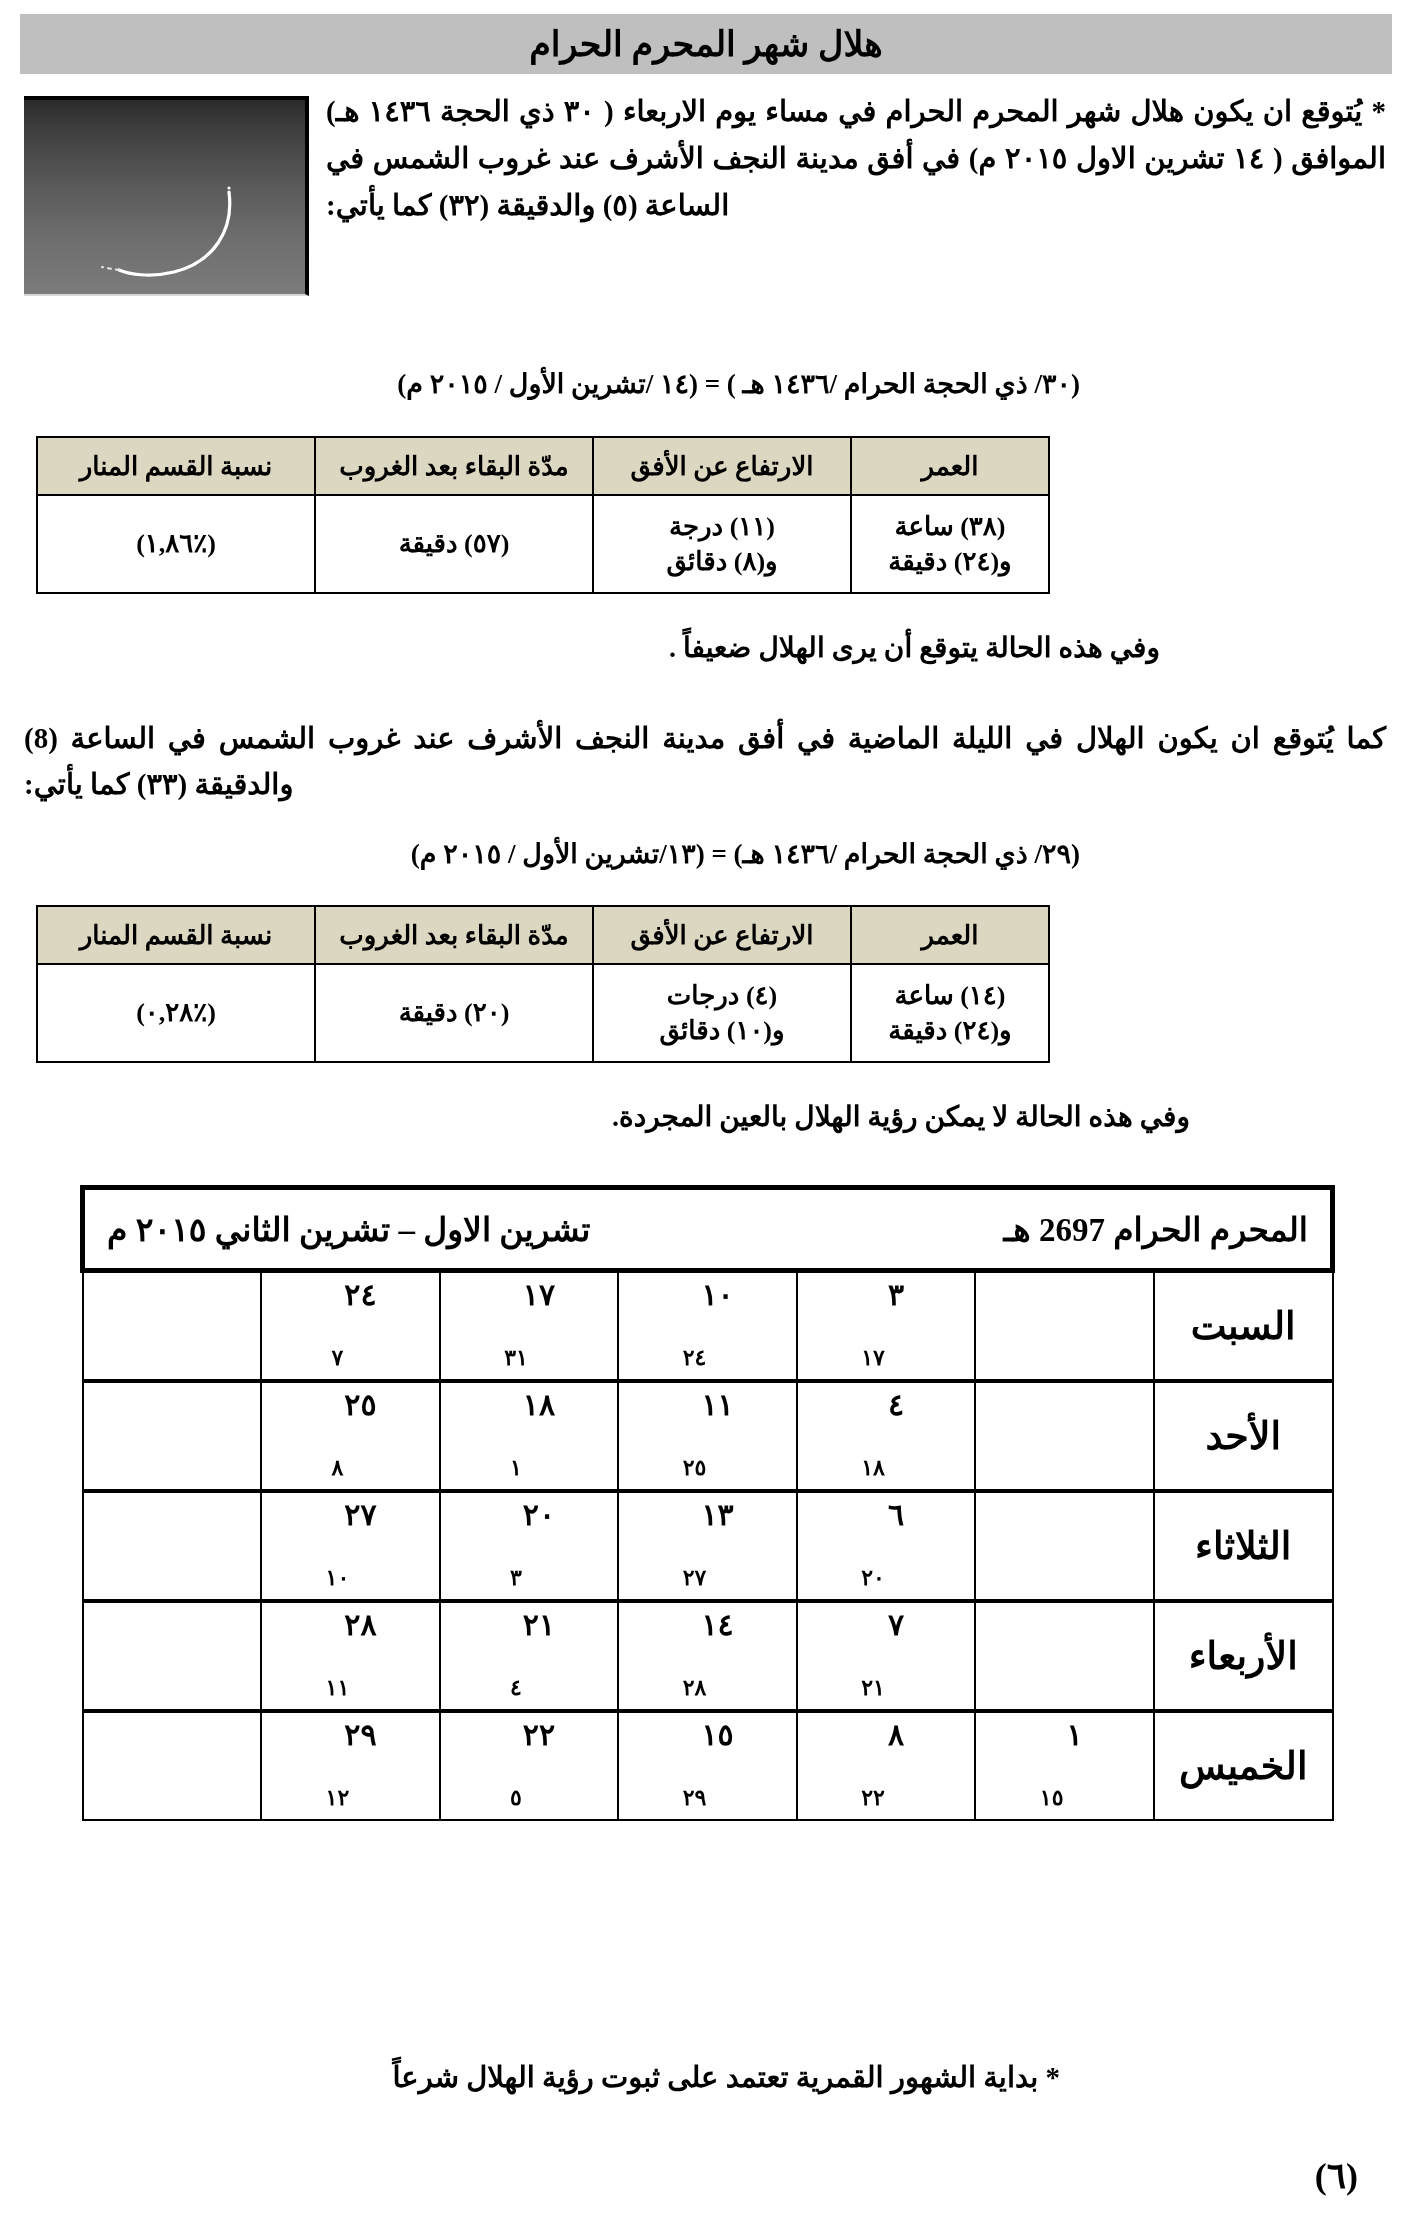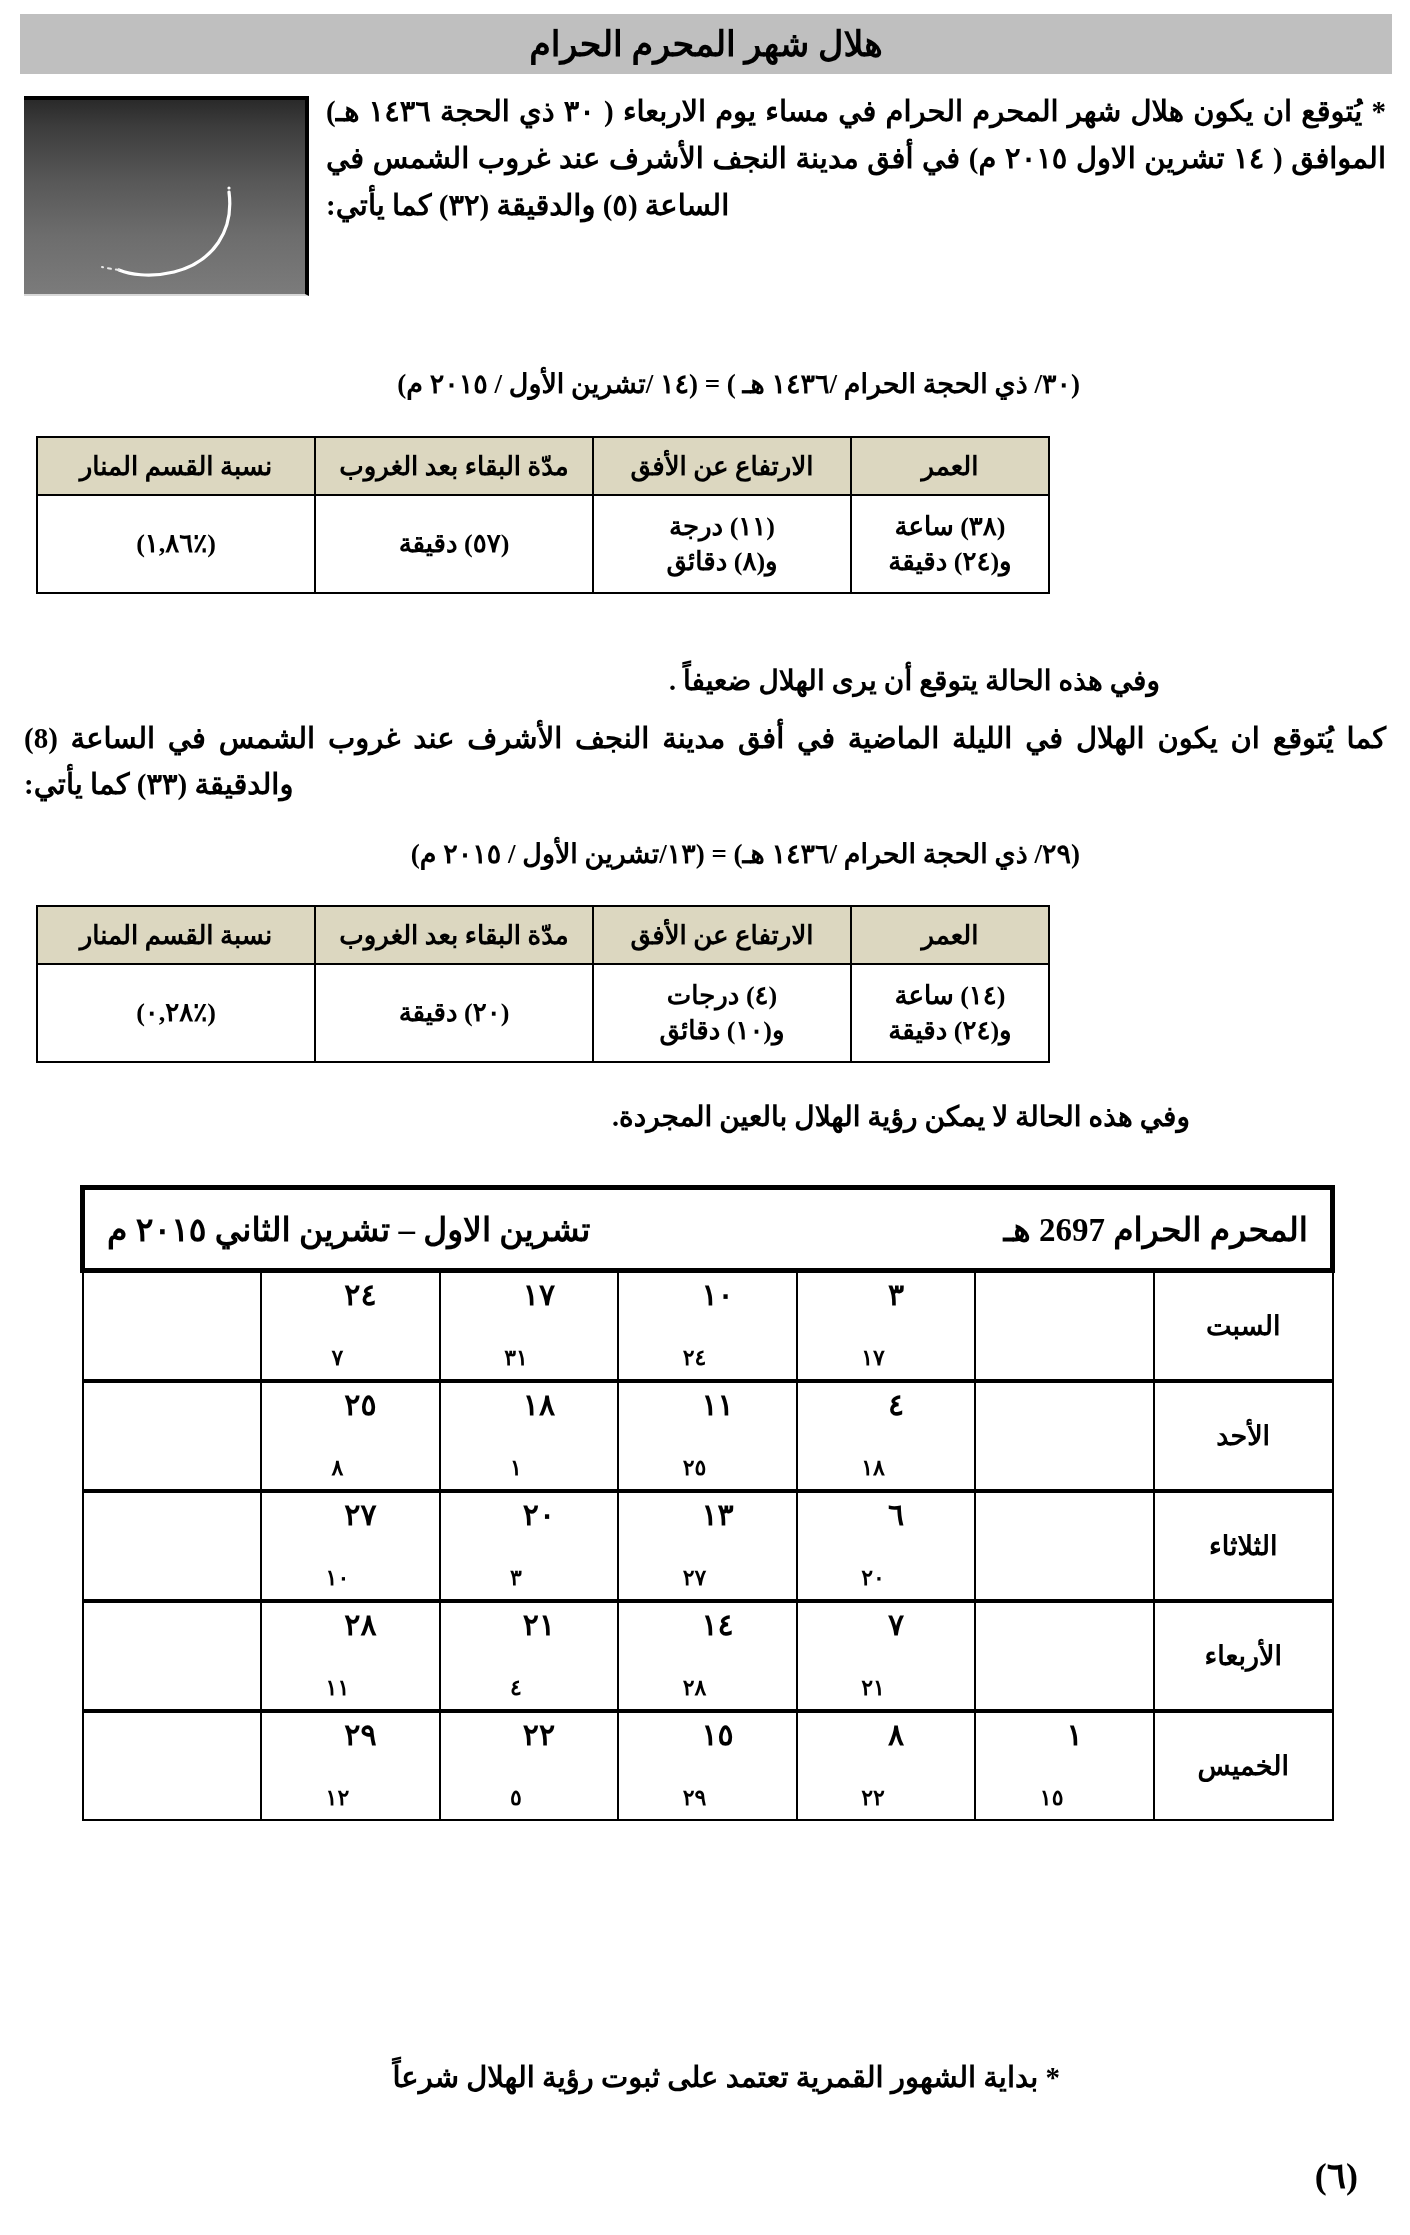--- a/index.html
+++ b/index.html
@@ -109,21 +109,21 @@
   .col-illum{width:260px;}
 
   
   .note{
     position:absolute;
     font-size:28px;
     font-weight:bold;
     direction:rtl;
     white-space:nowrap;
   }
-  #note-1{ right:250px; top:664px; }
+  #note-1{ right:250px; top:631px; }
   #note-2{ right:220px; top:1100px; }
 
   
   .para2{
     position:absolute;
     right:24px; top:715px;
     width:1362px;
     font-size:29px;
     font-weight:bold;
     line-height:1.6;
@@ -161,21 +161,21 @@
     padding:0 22px;
     font-size:33px;
     font-weight:bold;
     direction:rtl;
   }
   .cal-title-hijri{white-space:nowrap;}
   .cal-title-greg{white-space:nowrap;}
 
   .cal-dayname{
     width:195px;
-    font-size:27px;
+    font-size:38px;
     font-weight:bold;
     text-align:center;
     vertical-align:middle;
     height:106px;
   }
   .cal-cell{
     height:106px;
     position:relative;
     vertical-align:top;
   }

